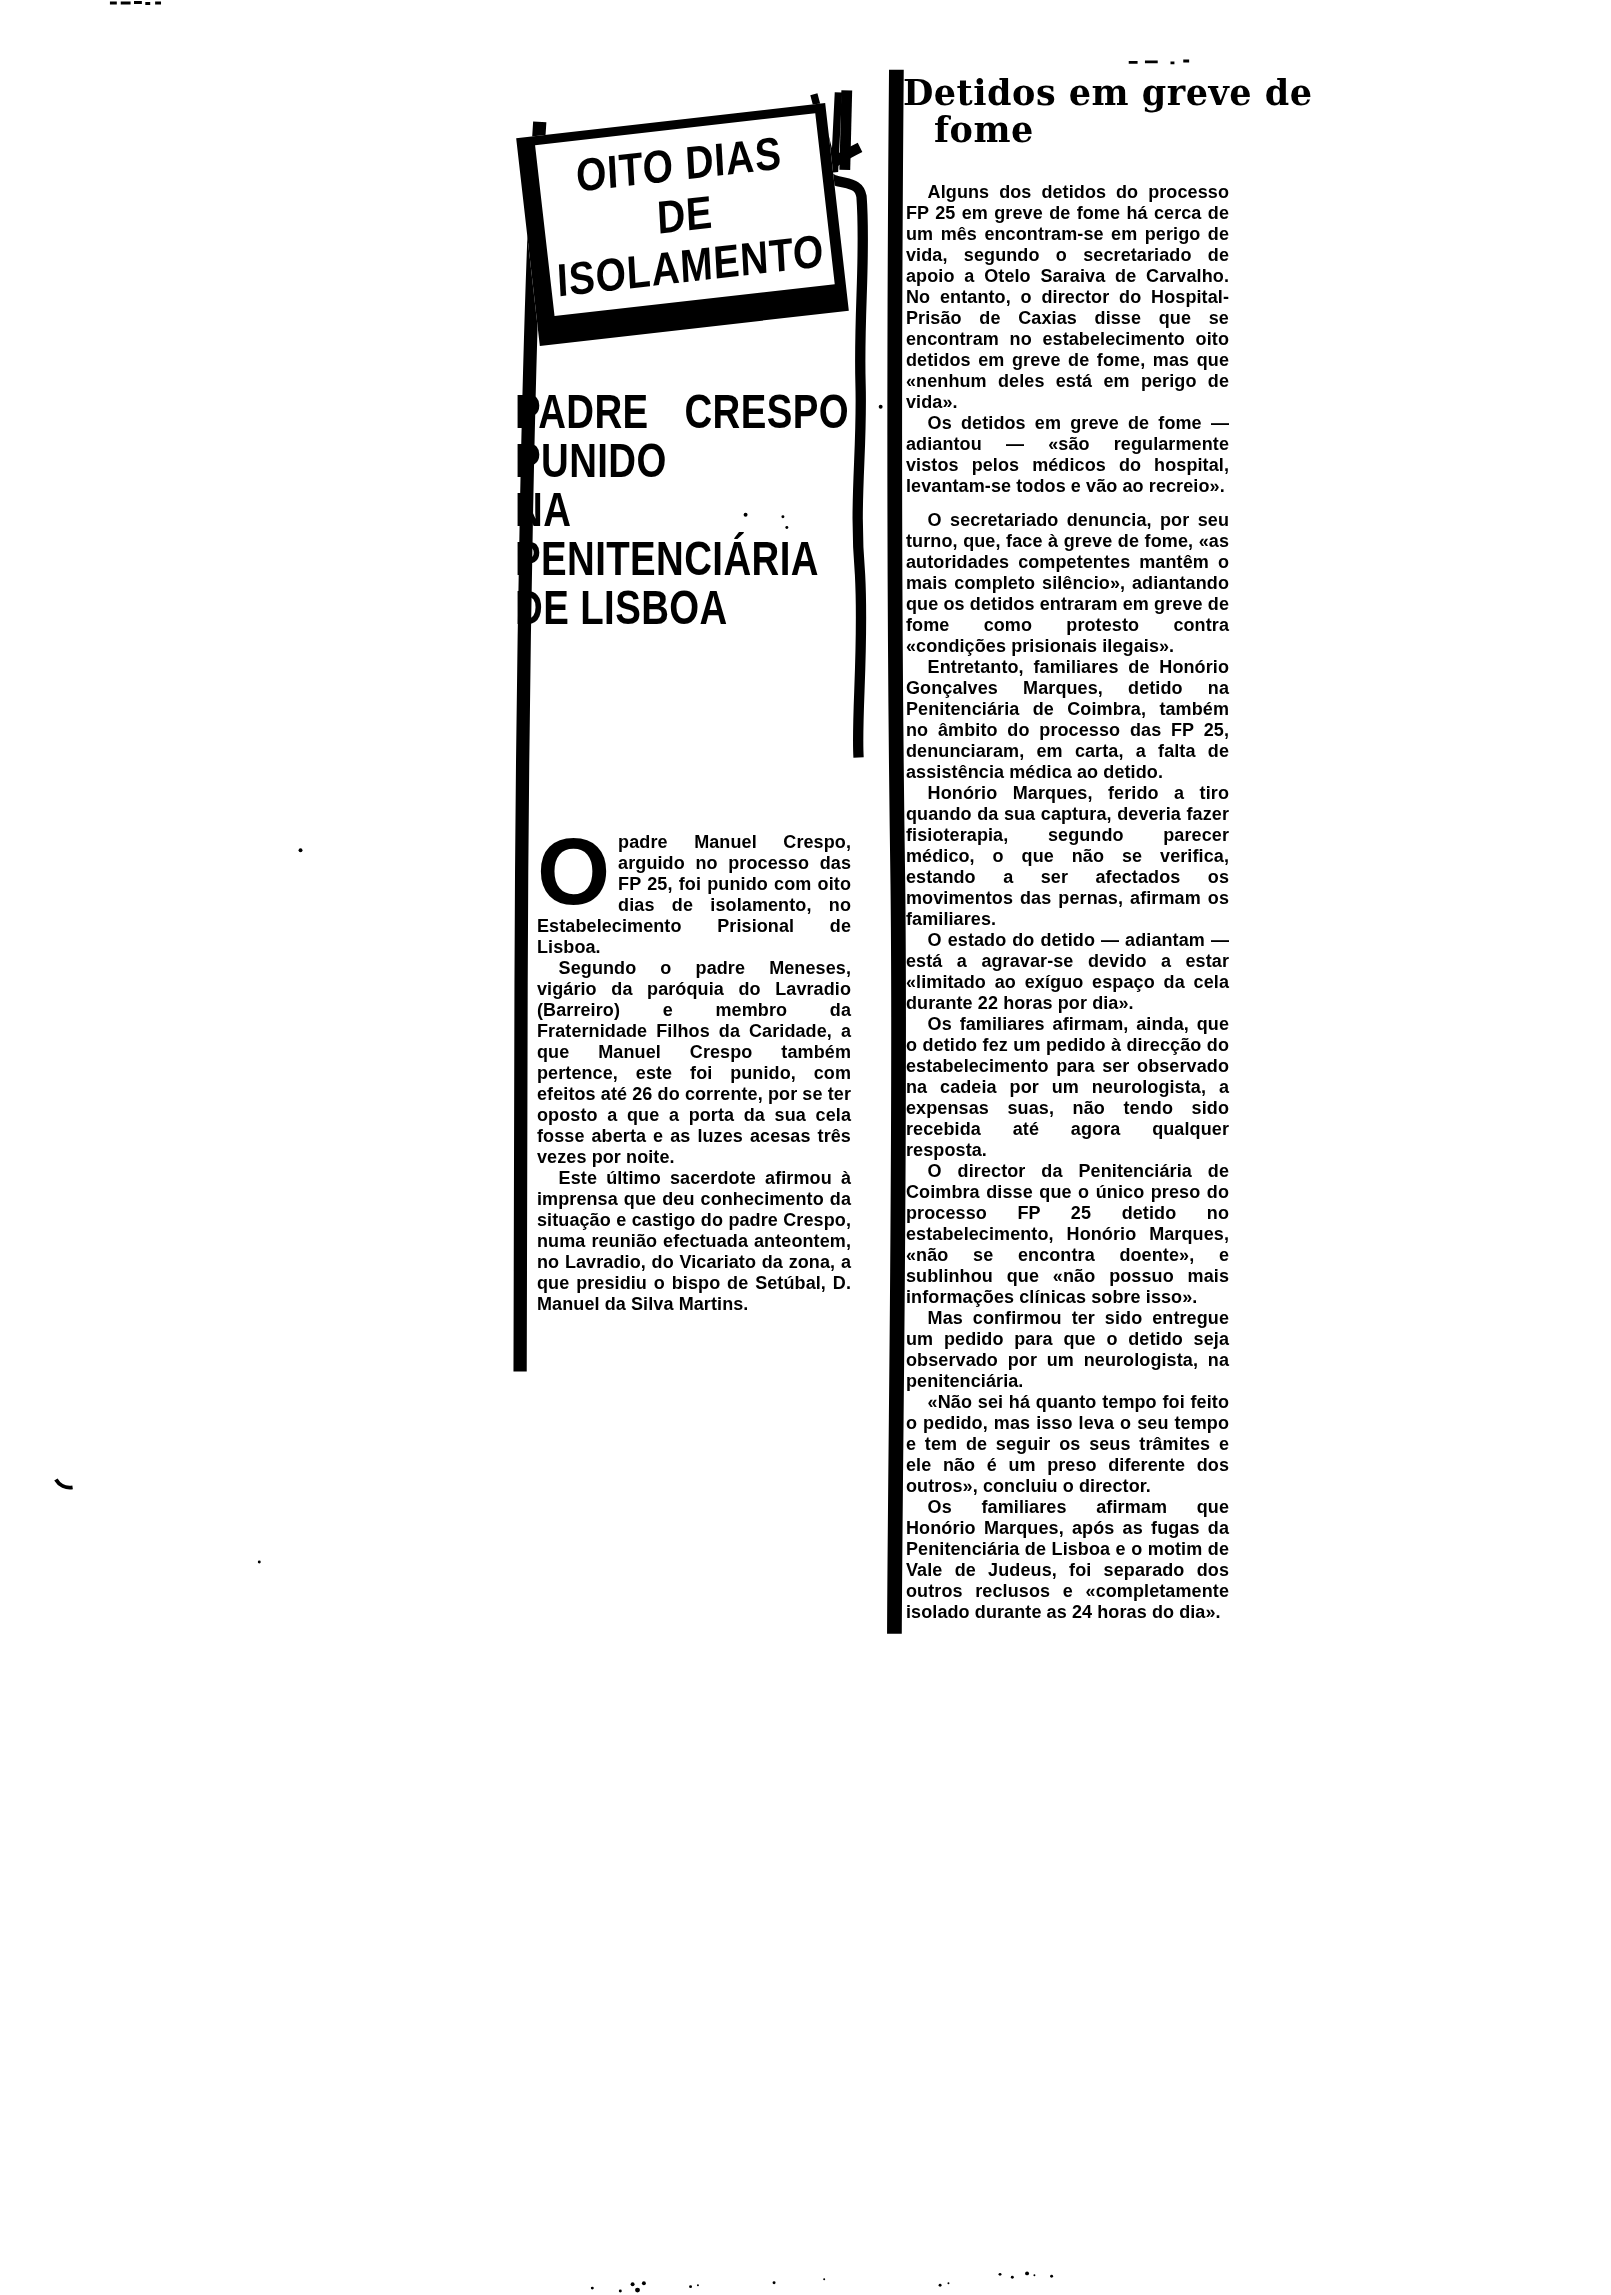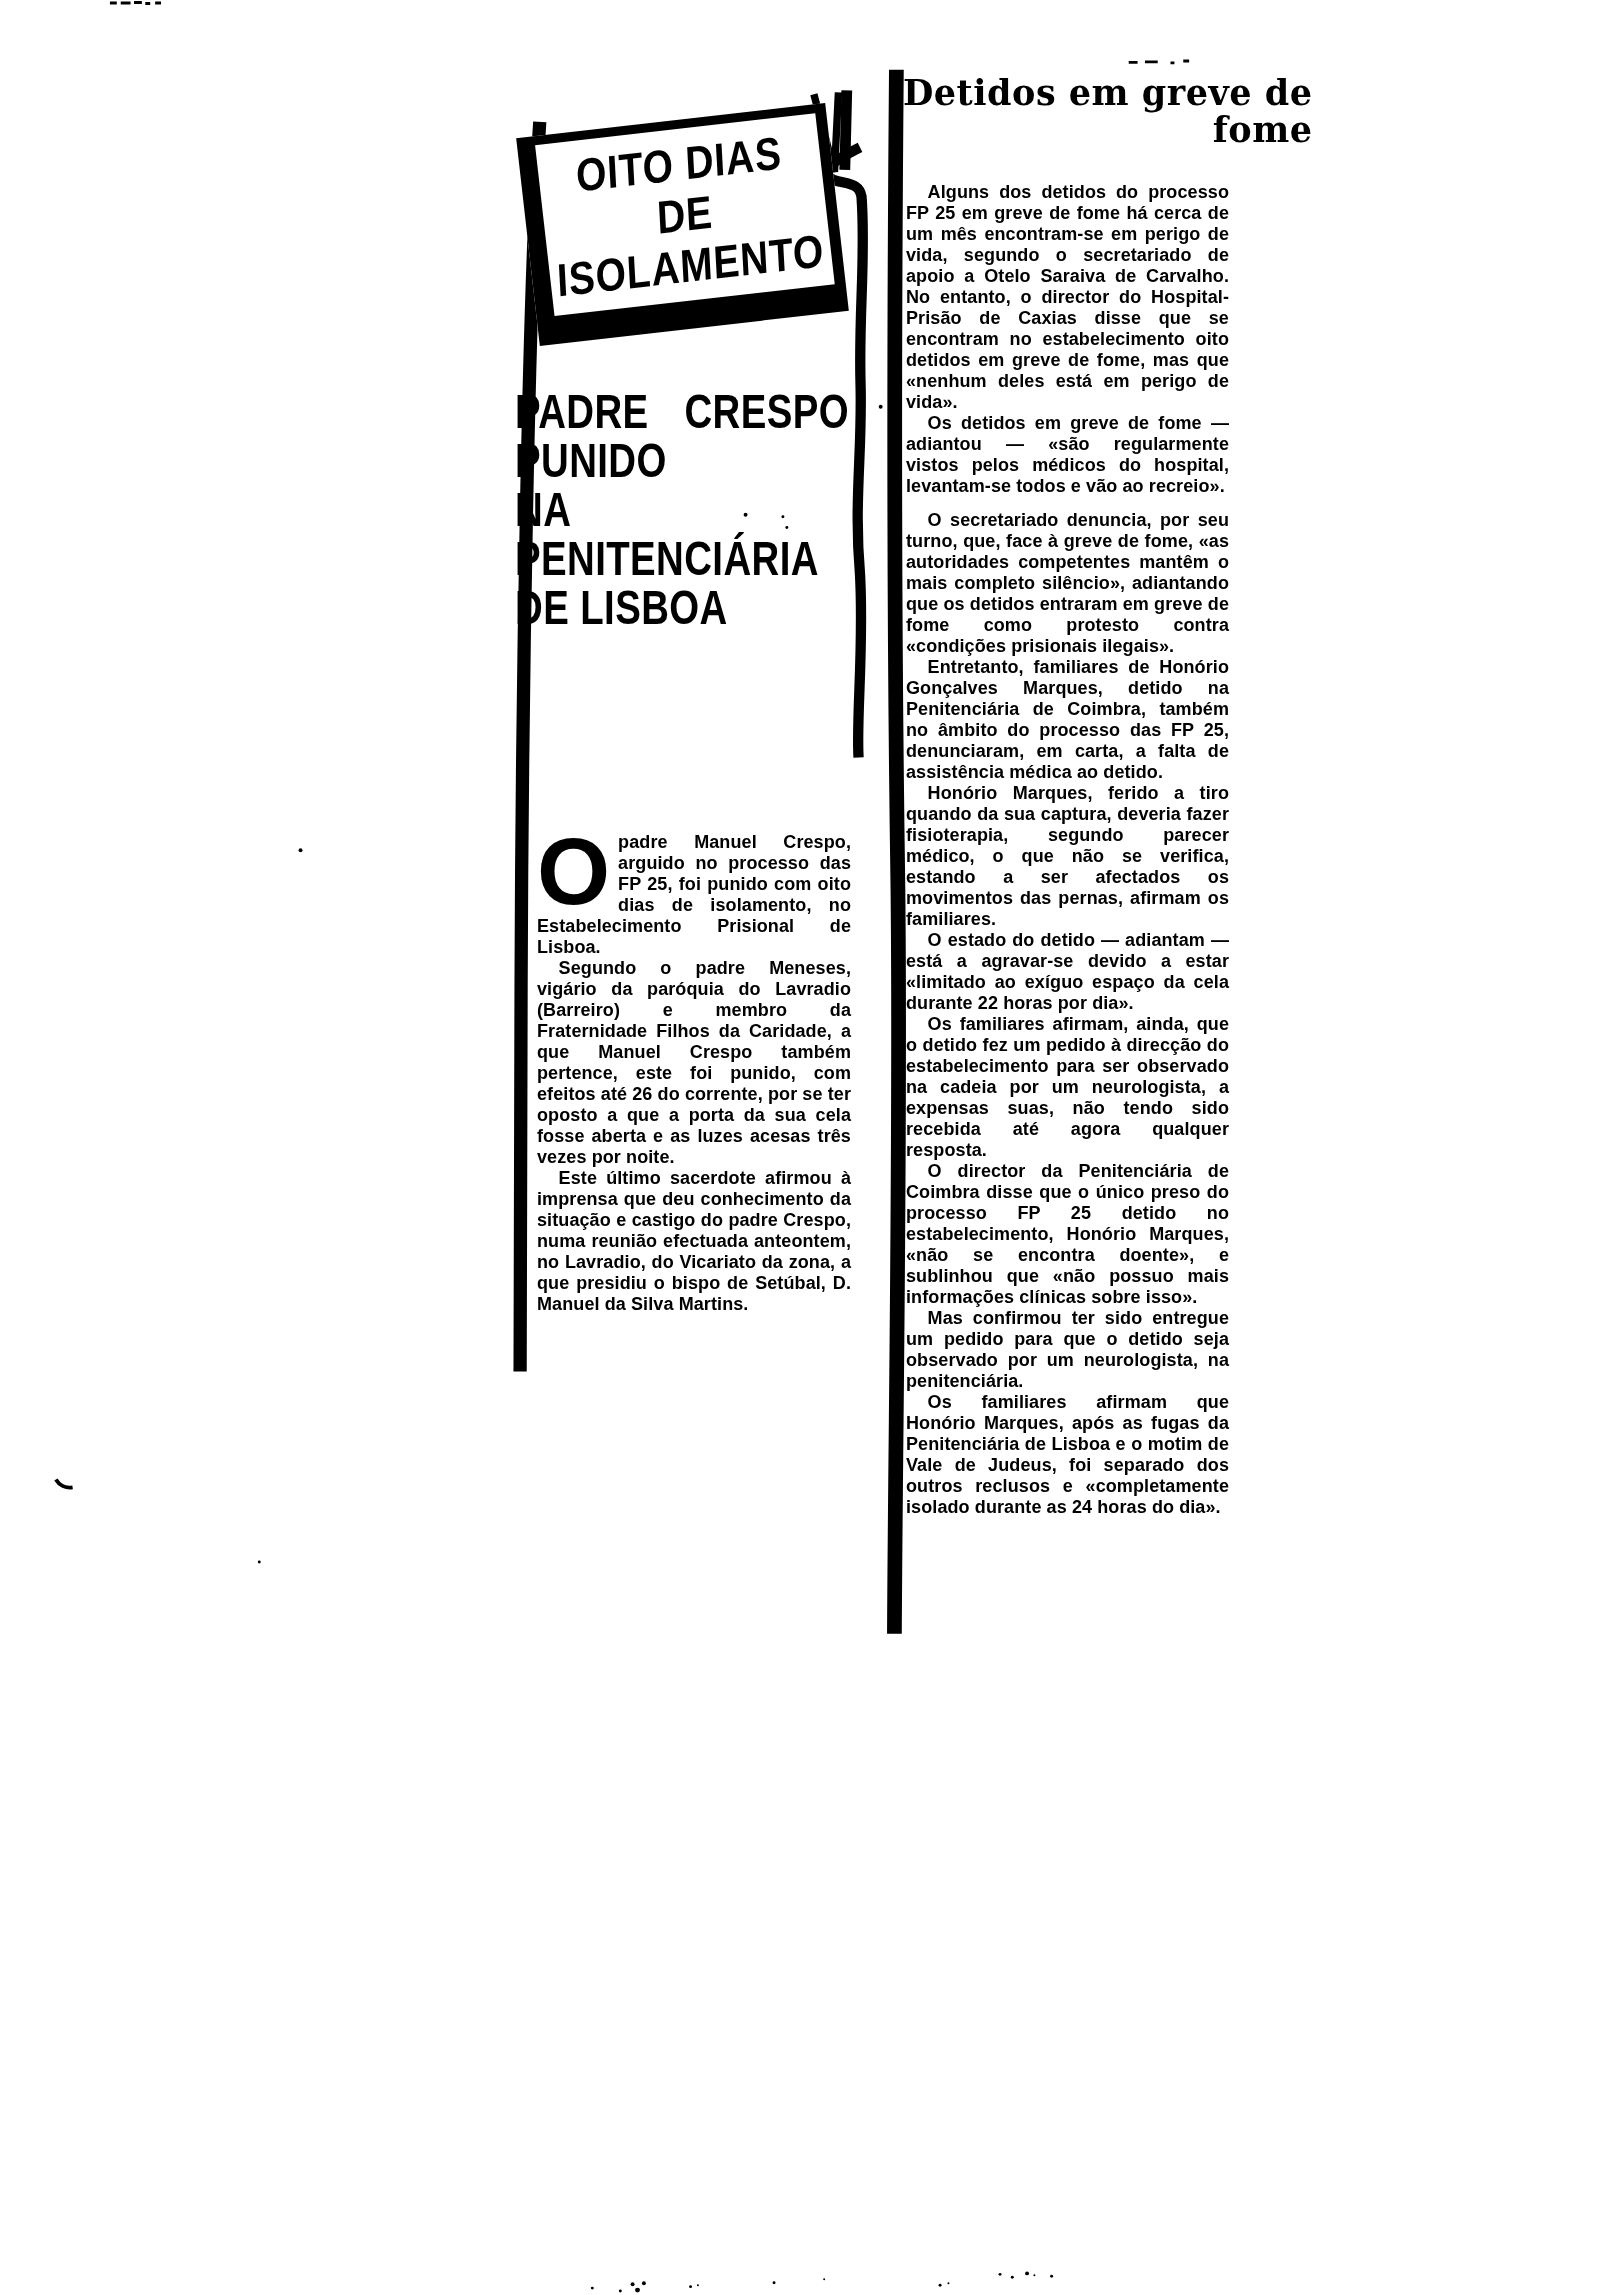--- a/index.html
+++ b/index.html
@@ -29,21 +29,21 @@
   .body-col p.lead{text-indent:0;}
   .body-col p.gap-top{margin-top:12.8px;}
   .left-col{left:537px;top:796px;width:314px;}
   .right-col{left:906px;top:146px;width:323px;}
   .dropcap{float:left;font-weight:700;font-size:94px;line-height:74px;
            height:74px;margin:2.9px 7.9px 0 0;}
 
   
   .rtitle{position:absolute;left:903px;top:74px;white-space:nowrap;
           font-family:"DejaVu Serif",serif;font-weight:bold;
-          font-size:35px;line-height:37px;letter-spacing:0.5px;text-align:right;}
+          font-size:35px;line-height:37px;letter-spacing:0.5px;}
   .rtitle .t2{padding-left:31px;}
 </style>
 </head>
 <body>
 
 <div class="page">
 
   <svg class="decor" viewBox="0 0 3280 4672" xmlns="http://www.w3.org/2000/svg">
     <g stroke="#000" fill="none">
       <path d="M1098,248 C1075,600 1062,1400 1060,2000 C1059,2400 1058,2650 1058,2792" stroke-width="27"></path>
@@ -116,17 +116,18 @@
   <div class="body-col right-col">
     <p>Alguns dos detidos do processo FP 25 em greve de fome há cerca de um mês encontram-se em perigo de vida, segundo o secretariado de apoio a Otelo Saraiva de Carvalho. No entanto, o director do Hospital-Prisão de Caxias disse que se encontram no estabelecimento oito detidos em greve de fome, mas que «nenhum deles está em perigo de vida».</p>
     <p>Os detidos em greve de fome — adiantou — «são regularmente vistos pelos médicos do hospital, levantam-se todos e vão ao recreio».</p>
     <p class="gap-top">O secretariado denuncia, por seu turno, que, face à greve de fome, «as autoridades competentes mantêm o mais completo silêncio», adiantando que os detidos entraram em greve de fome como protesto contra «condições prisionais ilegais».</p>
     <p>Entretanto, familiares de Honório Gonçalves Marques, detido na Penitenciária de Coimbra, também no âmbito do processo das FP 25, denunciaram, em carta, a falta de assistência médica ao detido.</p>
     <p>Honório Marques, ferido a tiro quando da sua captura, deveria fazer fisioterapia, segundo parecer médico, o que não se verifica, estando a ser afectados os movimentos das pernas, afirmam os familiares.</p>
     <p>O estado do detido — adiantam — está a agravar-se devido a estar «limitado ao exíguo espaço da cela durante 22 horas por dia».</p>
     <p>Os familiares afirmam, ainda, que o detido fez um pedido à direcção do estabelecimento para ser observado na cadeia por um neurologista, a expensas suas, não tendo sido recebida até agora qualquer resposta.</p>
     <p>O director da Penitenciária de Coimbra disse que o único preso do processo FP 25 detido no estabelecimento, Honório Marques, «não se encontra doente», e sublinhou que «não possuo mais informações clínicas sobre isso».</p>
     <p>Mas confirmou ter sido entregue um pedido para que o detido seja observado por um neurologista, na penitenciária.</p>
+    <p>«Não sei há quanto tempo foi feito o pedido, mas isso leva o seu tempo e tem de seguir os seus trâmites e ele não é um preso diferente dos outros», concluiu o director.</p>
     <p>Os familiares afirmam que Honório Marques, após as fugas da Penitenciária de Lisboa e o motim de Vale de Judeus, foi separado dos outros reclusos e «completamente isolado durante as 24 horas do dia».</p>
   </div>
 
 </div>
 
 
 </body></html>

